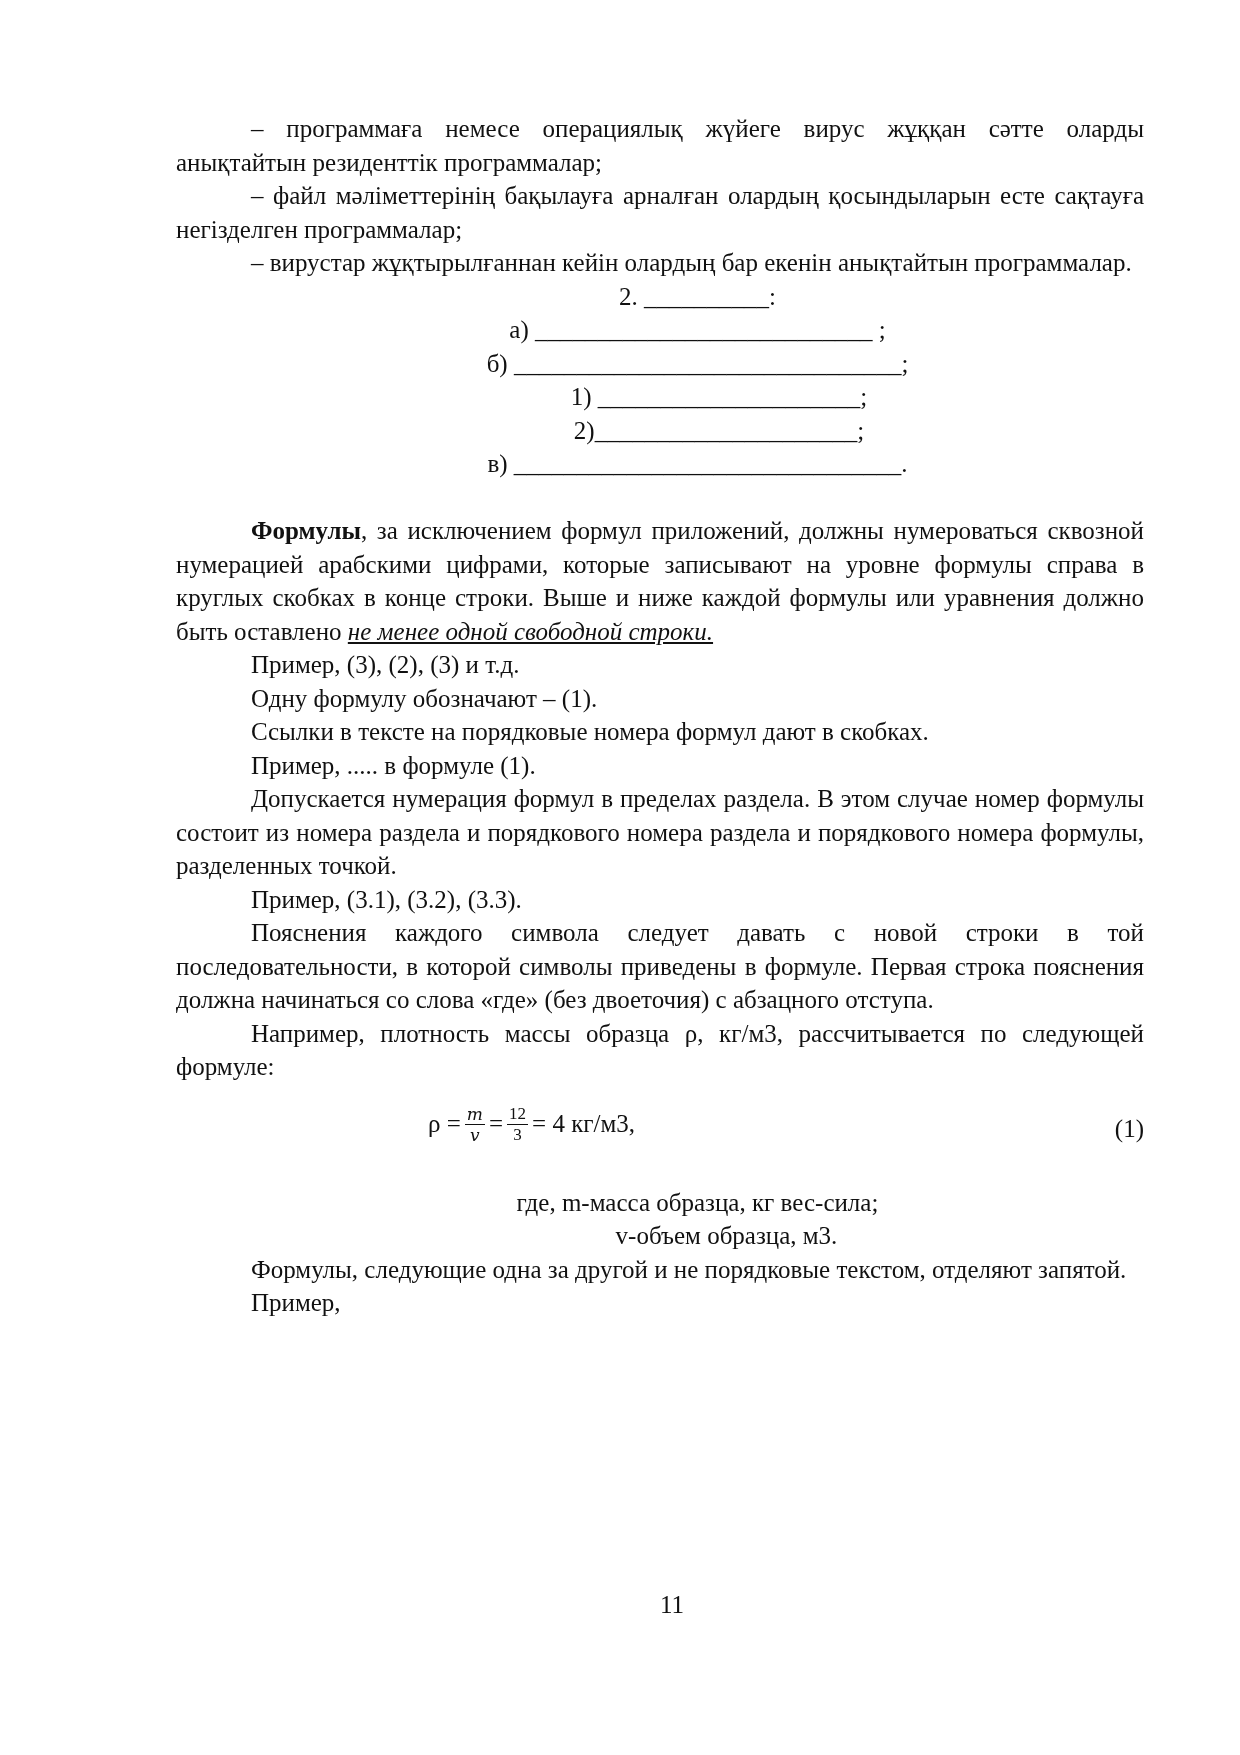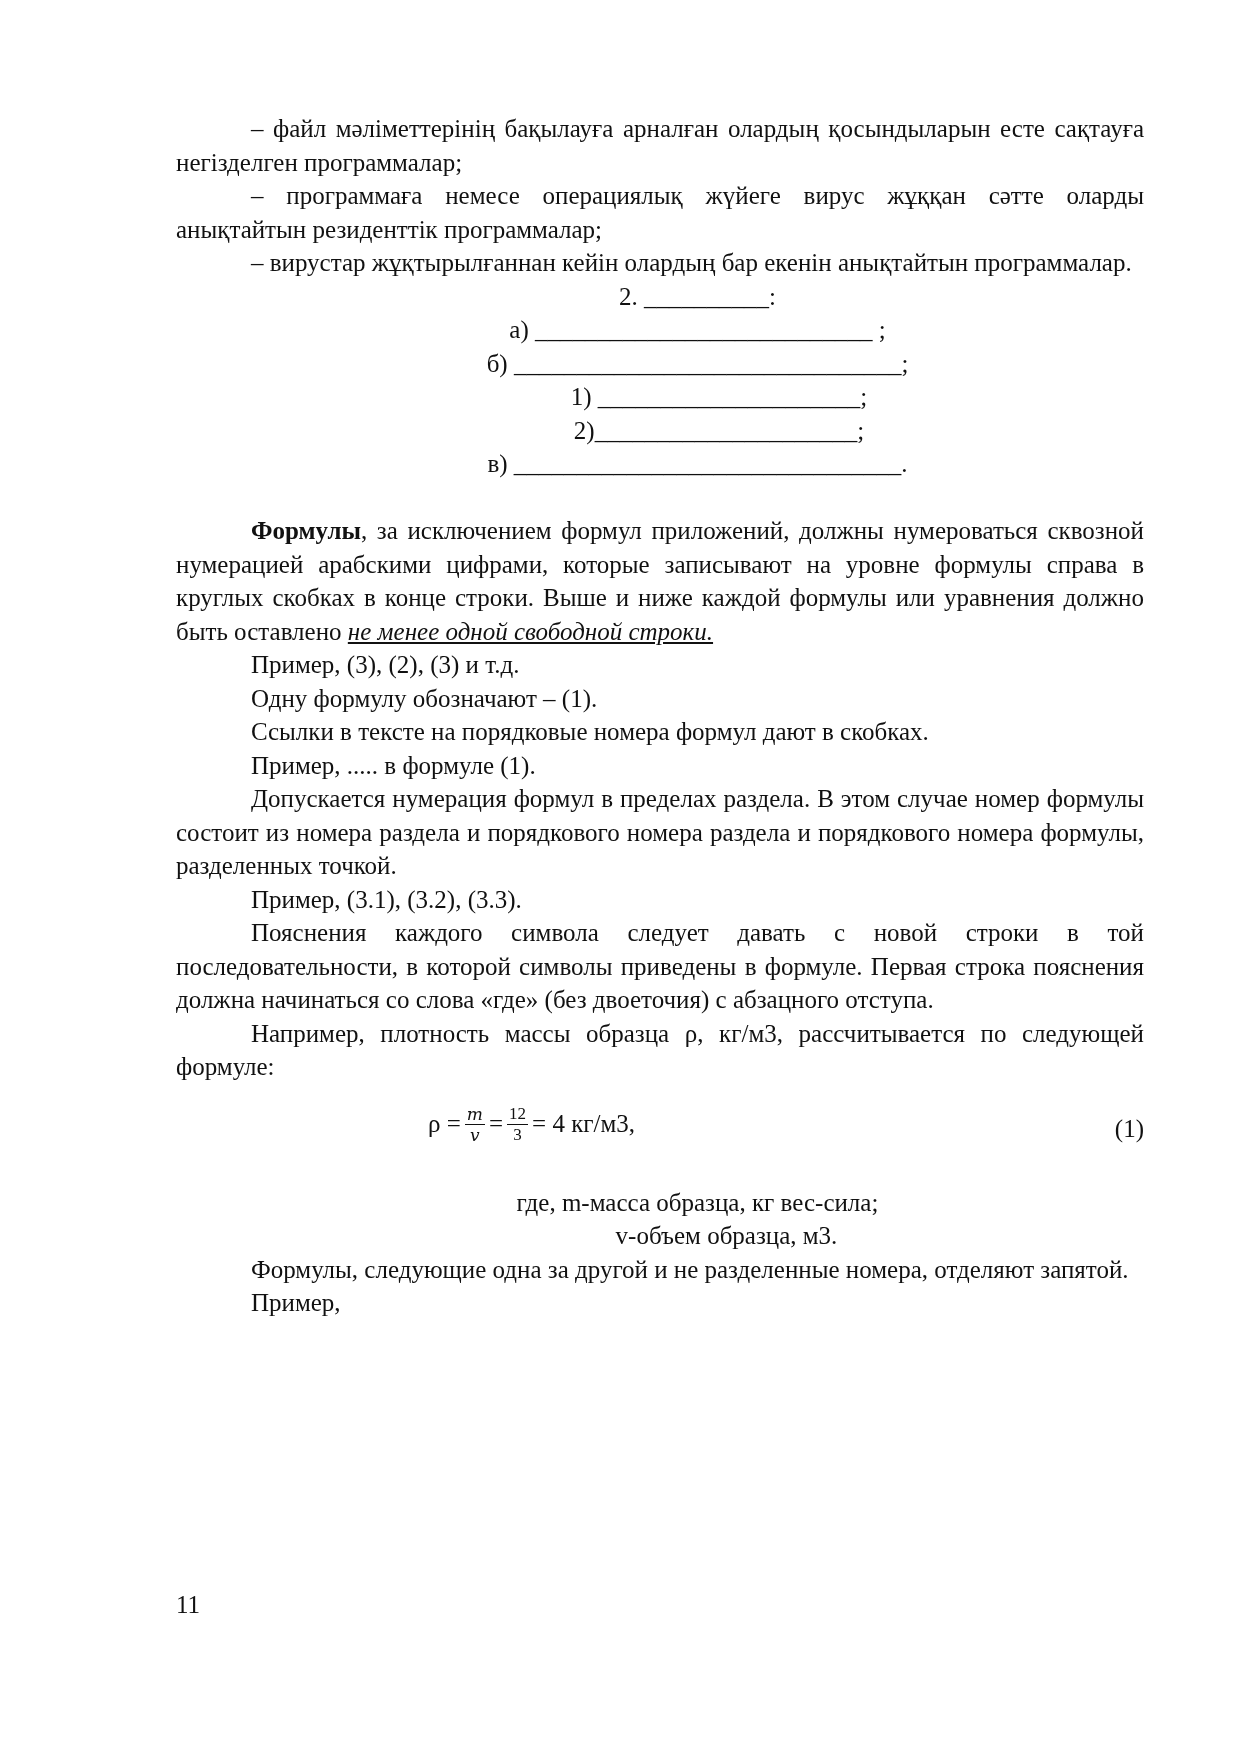--- a/index.html
+++ b/index.html
@@ -17,30 +17,30 @@
     .gap { height: 33.5px; }
     .formula {
       position: relative; height: 68px; margin: 14px 0 20px 0;
     }
     .formula .expr { position: absolute; left: 252px; top: 6px; display: flex; align-items: center; white-space: nowrap; }
     .frac { display: inline-flex; flex-direction: column; align-items: center; margin: 0 4px; font-size: 17px; line-height: 20px; }
     .frac .num { border-bottom: 1.5px solid #111; padding: 0 2px; }
     .frac .den { padding: 0 2px; }
     .it { font-style: italic; font-family: "DejaVu Serif", serif; }
     .formula .num-label { position: absolute; right: 0; top: 14px; }
-    .pagenum { position: absolute; left: 0; width: 100%; top: 1476px; }
+    .pagenum { position: absolute; left: 12px; width: 100%; top: 1476px; text-align: center; }
     b { font-weight: bold; }
     i { font-style: italic; text-decoration: underline; }
   </style>
 </head>
 <body>
 
 <div class="page">
+  <p class="p ind">– программаға немесе операциялық жүйеге вирус жұққан сәтте оларды анықтайтын резиденттік программалар;</p>
   <p class="p ind">– файл мәліметтерінің бақылауға арналған олардың қосындыларын есте сақтауға негізделген программалар;</p>
-  <p class="p ind">– программаға немесе операциялық жүйеге вирус жұққан сәтте оларды анықтайтын резиденттік программалар;</p>
   <p class="p ind">– вирустар жұқтырылғаннан кейін олардың бар екенін анықтайтын программалар.</p>
 
   <div class="line pad75">2. __________:</div>
   <div class="line pad75">а) ___________________________ ;</div>
   <div class="line pad75">б) _______________________________;</div>
   <div class="line pad118">1) _____________________;</div>
   <div class="line pad118">2)_____________________;</div>
   <div class="line pad75">в) _______________________________.</div>
 
   <div class="gap"></div>
@@ -72,17 +72,17 @@
         <span class="den">3</span>
       </span>
       <span>= 4 кг/м3,</span>
     </div>
     <span class="num-label">(1)</span>
   </div>
 
   <div class="line pad75">где, m-масса образца, кг вес-сила;</div>
   <div class="line pad133">v-объем образца, м3.</div>
 
-  <p class="p ind">Формулы, следующие одна за другой и не разделенные номера, отделяют запятой.</p>
+  <p class="p ind">Формулы, следующие одна за другой и не порядковые текстом, отделяют запятой.</p>
   <p class="p ind">Пример,</p>
 
   <div class="pagenum">11</div>
 </div>
 
 </body></html>

